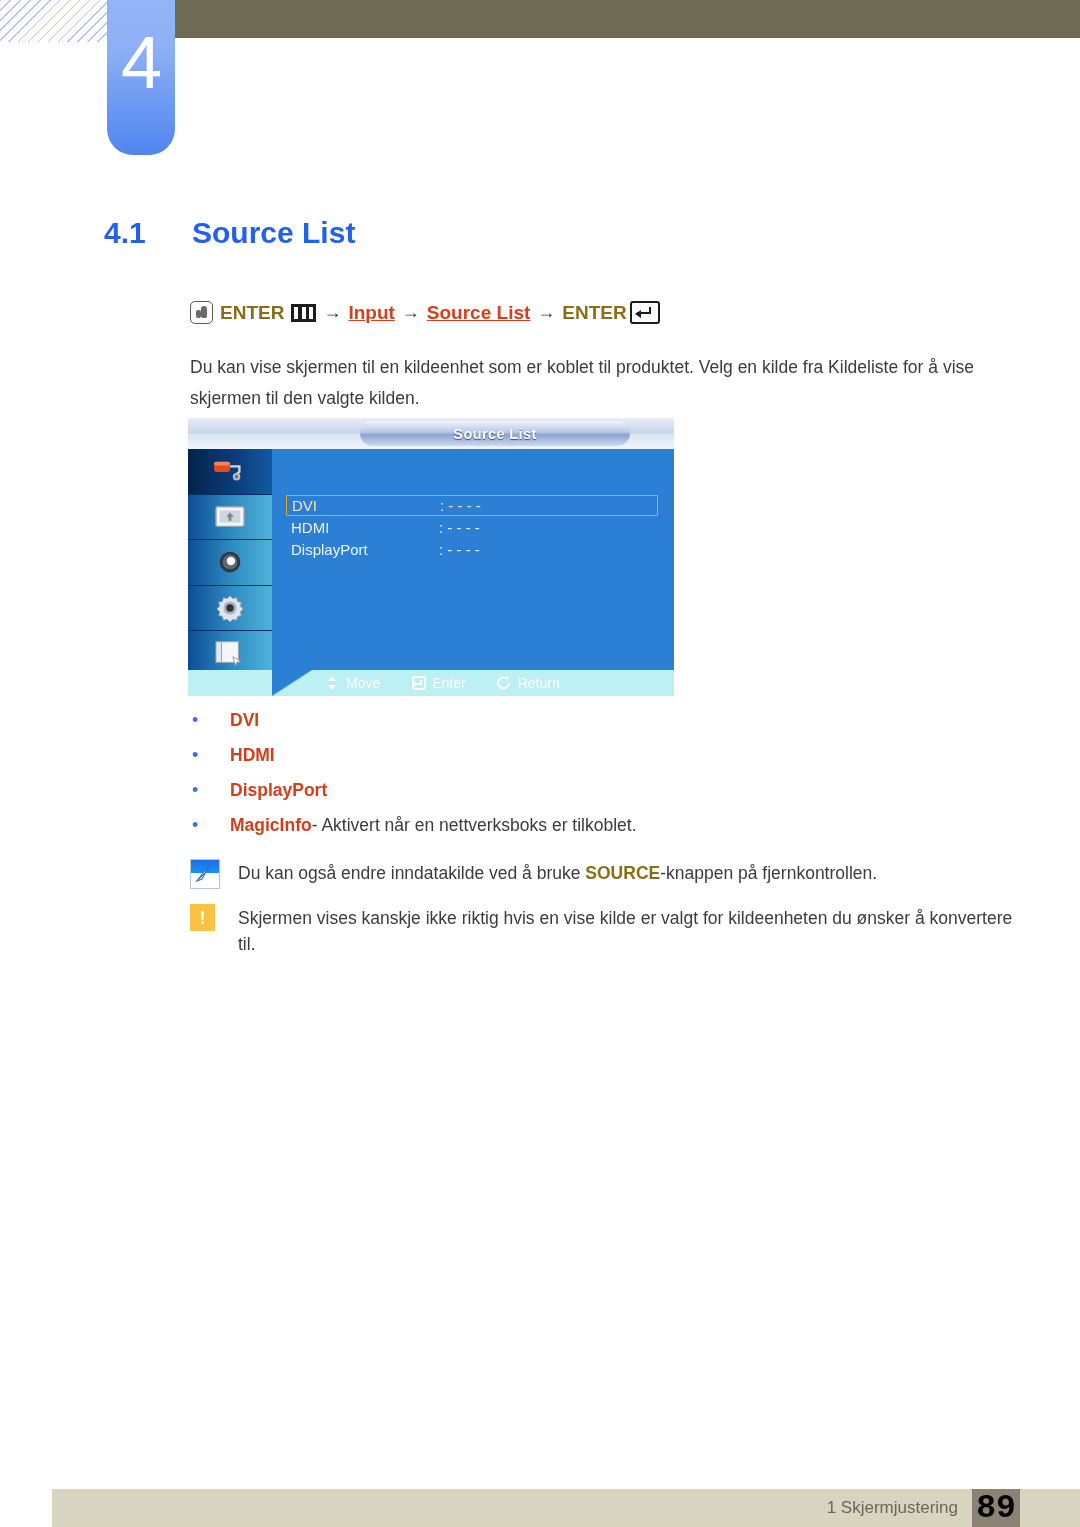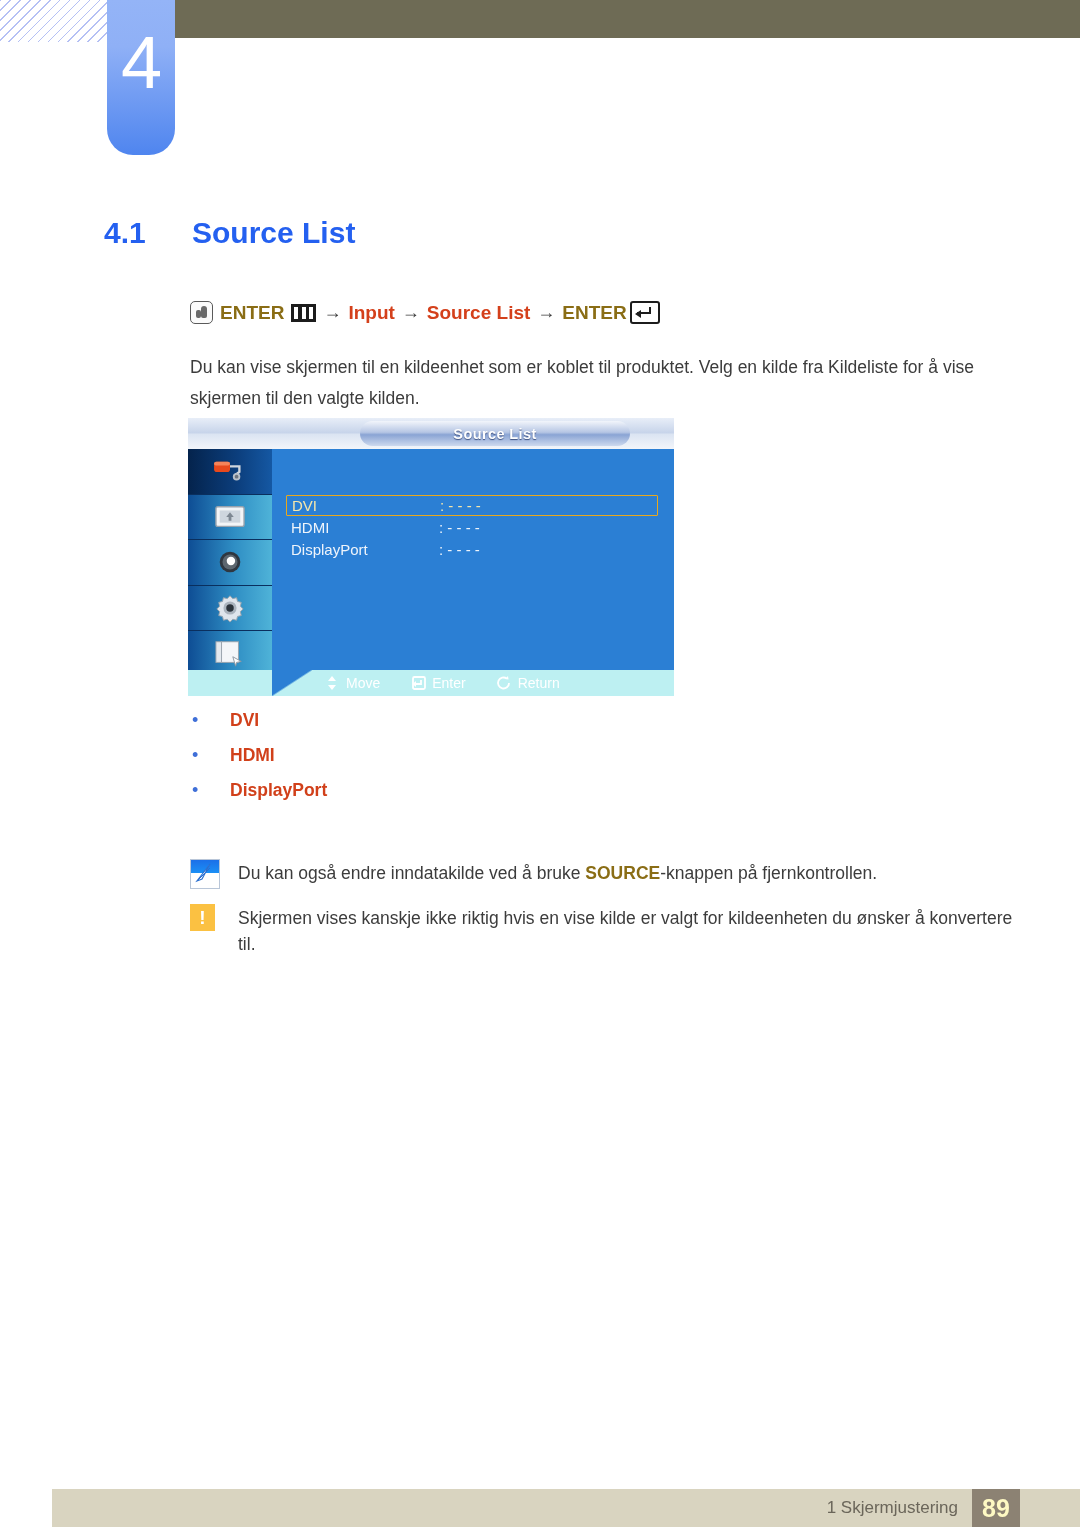--- a/index.html
+++ b/index.html
@@ -87,21 +87,21 @@
     position: absolute;
     left: 190px; top: 301px;
     display: flex;
     align-items: center;
     font-size: 19px;
     font-weight: bold;
     white-space: nowrap;
   }
   .menu-path > * { margin-right: 7px; }
   .path-olive { color: #8a6d15; }
-  .path-red { color: #d4401b; }
+  .path-red { color: #d4401b; text-decoration: underline; }
   .path-arrow { color: #3a3a3a; font-weight: normal; font-size: 18px; }
 
   .ic-press {
     display: inline-block;
     width: 21px; height: 21px;
     border: 1.6px solid #5a5a5a;
     border-radius: 5px;
     position: relative;
     background: #fbfbfb;
     vertical-align: middle;
@@ -359,23 +359,24 @@
   .footer-pagebox {
     position: absolute;
     left: 972px; top: 1489px;
     width: 48px; height: 38px;
     background: #8c8273;
     display: flex;
     align-items: center;
     justify-content: center;
   }
   .footer-pagenum {
-    color: #fef9c3;
-    font-size: 25px;
-    font-weight: bold;
+    color: #000000;
+    font-size: 33px;
+    font-weight: bold;
+    font-family: Liberation Mono, monospace;
   }
 </style>
 </head>
 <body>
 
 <div class="header-zone">
   <div class="hatch-block"></div>
   <div class="olive-bar"></div>
   <div class="chapter-tab">
     <span class="chapter-tab-number">4</span>
@@ -514,20 +515,25 @@
   <div class="bullet-row">
     <span class="bullet-dot"></span>
     <span class="bullet-key">HDMI</span>
     <span class="bullet-rest"></span>
   </div>
   <div class="bullet-row">
     <span class="bullet-dot"></span>
     <span class="bullet-key">DisplayPort</span>
     <span class="bullet-rest"></span>
   </div>
+  <div class="bullet-row">
+    <span class="bullet-dot"></span>
+    <span class="bullet-key">MagicInfo</span>
+    <span class="bullet-rest"> - Aktivert når en nettverksboks er tilkoblet.</span>
+  </div>
 </div>
 
 <div class="note note-note">
   <div class="note-icon-wrap">
     <span class="icon-note">
       <svg width="26" height="26" viewBox="0 0 26 26">
         <path d="M19 4 L9 17 L6 21 L11 19 Z" fill="#ffffff" stroke="#2a6fd0" stroke-width="1.2"></path>
         <path d="M6 21 L19 8" stroke="#2a6fd0" stroke-width="1"></path>
       </svg>
     </span>

